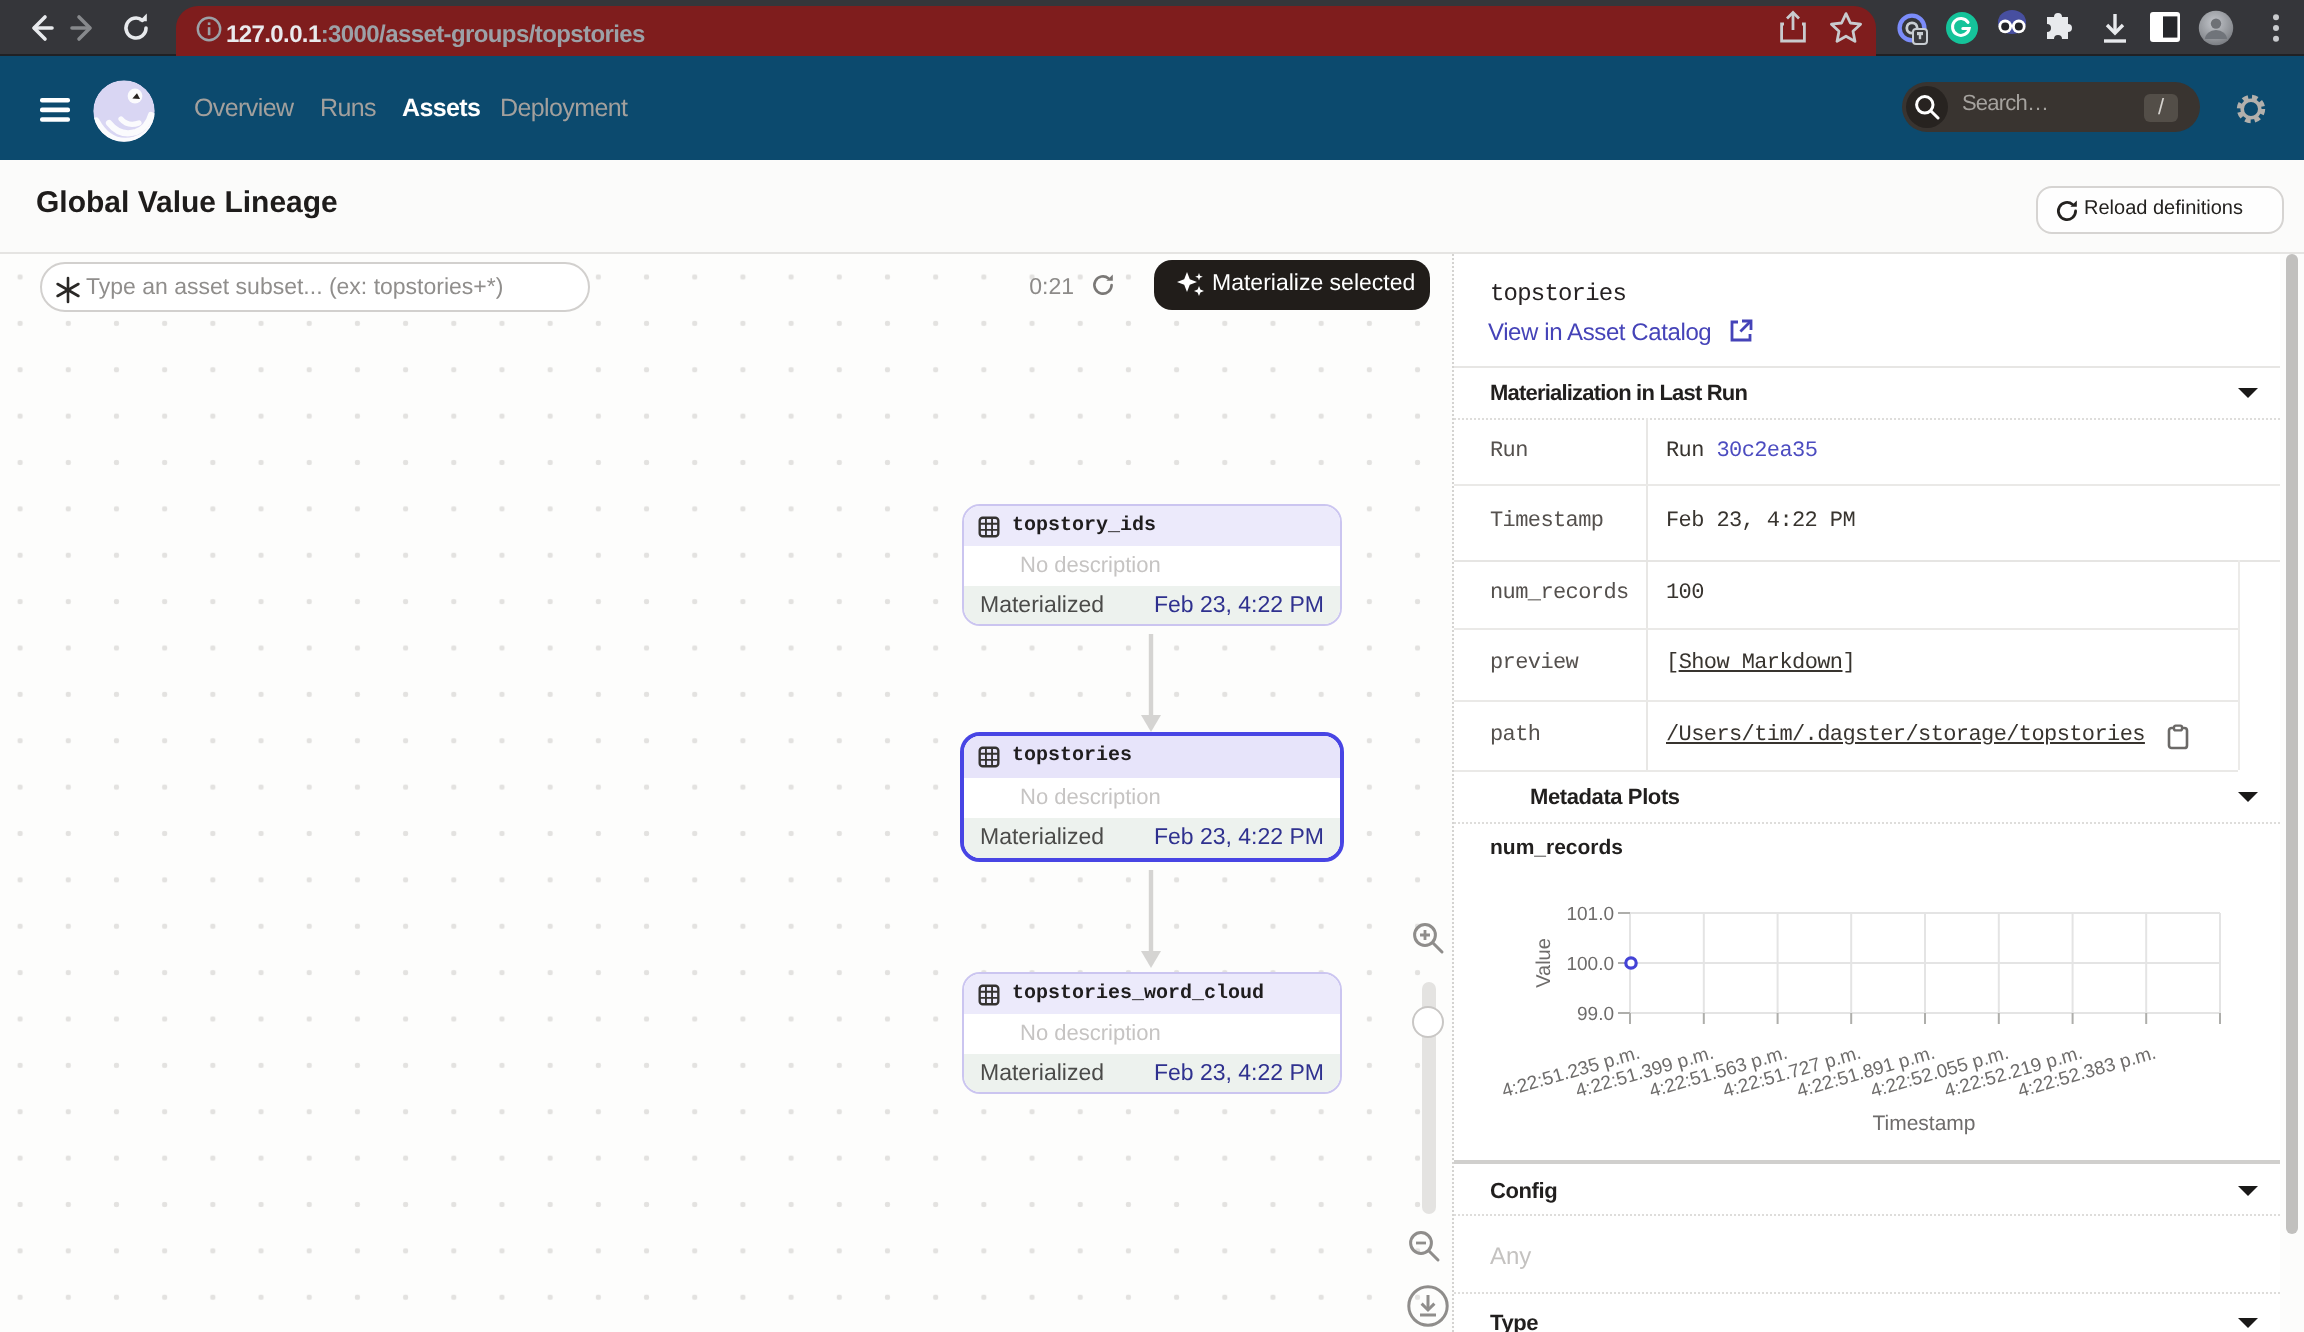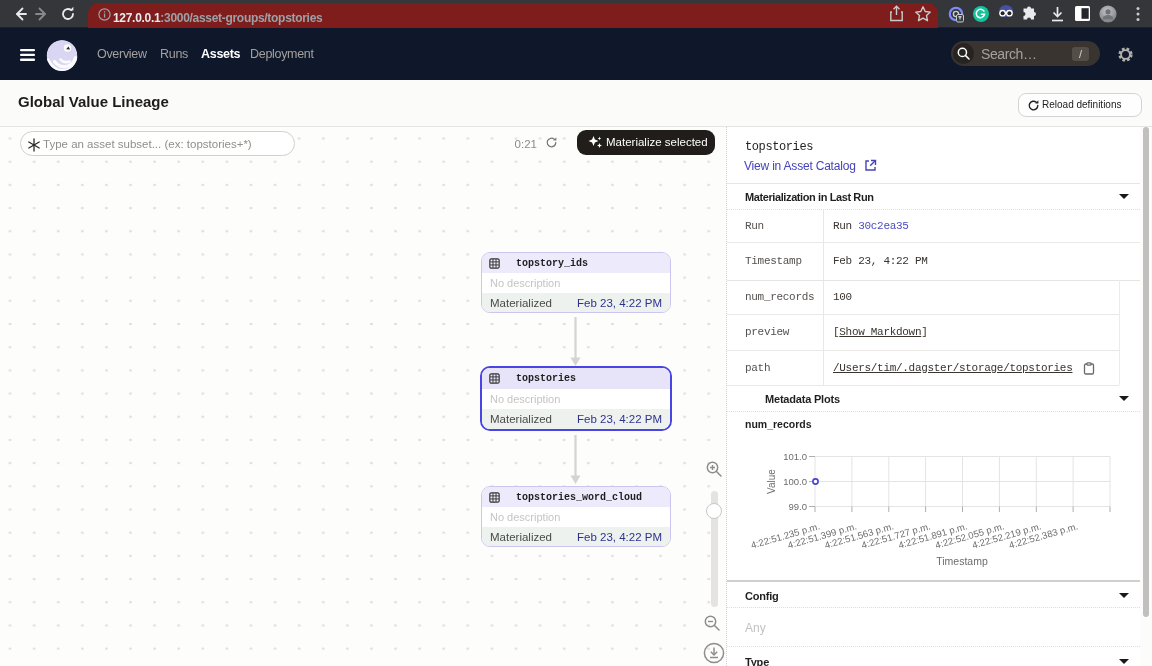--- a/index.html
+++ b/index.html
@@ -8,41 +8,41 @@
   .abs { position:absolute; }
   .mono { font-family:"Liberation Mono", monospace; }
 
   
   #toolbar { position:absolute; left:0; top:0; width:1152px; height:28px; background:#35363A; border-bottom:1px solid #202124; }
   #omnibox { position:absolute; left:88px; top:3px; width:850px; height:40px; border-radius:11px; background:#7f1d1d; }
   .urlmain { color:#E9EAED; font-size:12px; font-weight:bold; letter-spacing:-0.3px; }
   .urlrest { color:#9CA1A7; font-size:12px; font-weight:bold; letter-spacing:-0.3px; }
 
   
-  #nav { position:absolute; left:0; top:28px; width:1152px; height:52px; background:#0f172a; }
+  #nav { position:absolute; left:0; top:28px; width:1152px; height:52px; background:#0c4a6e; }
   .navlink { position:absolute; top:0; height:52px; line-height:52px; font-size:12.5px; font-weight:500; color:#A3A09D; letter-spacing:-0.3px; }
   #searchpill { position:absolute; left:951px; top:13px; width:149px; height:25px; border-radius:13px; background:#393430; }
 
   
   #pagehead { position:absolute; left:0; top:80px; width:1152px; height:47px; background:#FBFBFA; border-bottom:1px solid #E5E4E2; }
   #pagetitle { position:absolute; left:18px; top:13px; font-size:15px; font-weight:bold; color:#1E1C1B; }
   #reloadbtn { position:absolute; left:1018px; top:13px; width:124px; height:24px; background:#FEFEFE; border:1px solid #D6D4D2; border-radius:8px; }
 
   
   #graph { position:absolute; left:0; top:127px; width:727px; height:539px; background:#FDFDFC;
     background-image: radial-gradient(circle, #E3E2E0 1.3px, transparent 1.5px);
     background-size: 24.1px 23.2px; background-position:-2px -0.1px;
     border-right:1px dotted #D4D3D1; }
   #assetinput { position:absolute; left:20px; top:4px; width:275px; height:24.5px; border-radius:13px; border:1px solid #D2D0CE; background:#fff; }
   #matbtn { position:absolute; left:577px; top:3px; width:138px; height:25px; border-radius:9px; background:#211D1A; color:#fff;text-align:center; }
 
   .node { position:absolute; width:190px; border:1.5px solid #CBC5F0; border-radius:9px; background:#fff; overflow:hidden; }
   .node .hd { height:20px; background:#ECEAFB; display:flex; align-items:center; padding-left:7px; }
-  .node .hd .nm { font-family:"Liberation Mono", monospace; font-weight:bold; font-size:10px; color:#1F1D1E; margin-left:16px; letter-spacing:0; }
-  .node .desc { height:20px; line-height:20px; padding-left:8px; font-size:11px; color:#C6C4C3; background:#fff; }
+  .node .hd .nm { font-family:"Liberation Mono", monospace; font-weight:bold; font-size:10px; color:#1F1D1E; margin-left:6px; letter-spacing:0; }
+  .node .desc { height:20px; line-height:20px; padding-left:8px; font-size:11px; color:#C6C4C3; background:#fff;margin-left:20px; }
   .node .st { height:19px; background:#EDF2EE; display:flex; align-items:center; padding:0 8px; font-size:11.5px; }
   .node .st .l { color:#4B4B49; flex:1; }
   .node .st .t { color:#2F318F; }
 
   
   #rpanel { position:absolute; left:727px; top:127px; width:413px; height:539px; background:#fff; }
   .sechead { font-size:11px; font-weight:bold; color:#211F1E; letter-spacing:-0.2px; }
   .caret { position:absolute; width:0; height:0; border-left:5px solid transparent; border-right:5px solid transparent; border-top:5px solid #1A1918; }
   .mrow-label { font-family:"Liberation Mono", monospace; font-size:11px; color:#55514E; letter-spacing:-0.3px; }
   .mrow-val { font-family:"Liberation Mono", monospace; font-size:11px; color:#38342F; letter-spacing:-0.3px; }
@@ -161,21 +161,21 @@
   <div class="navlink" style="left:97px;">Overview</div>
   <div class="navlink" style="left:160px;">Runs</div>
   <div class="navlink" style="left:201px;color:#FFFFFF;font-weight:bold;">Assets</div>
   <div class="navlink" style="left:250px;">Deployment</div>
   <div id="searchpill">
     <div class="abs" style="left:2px;top:2px;width:21px;height:21px;border-radius:11px;background:#272320"></div>
     <svg class="abs" style="left:6px;top:6px" width="13" height="13" viewBox="0 0 13 13">
         <circle cx="5.4" cy="5.4" r="4.1" stroke="#FFFFFF" stroke-width="1.5" fill="none"></circle>
         <path d="M8.6 8.6 L12 12" stroke="#FFFFFF" stroke-width="1.5" stroke-linecap="round"></path>
       </svg>
-    <div class="abs" style="left:30px;top:4.5px;font-size:14px;letter-spacing:-0.4px;color:#A5A29E;">Search…</div>
+    <div class="abs" style="left:30px;top:4.5px;font-size:11px;letter-spacing:-0.4px;color:#A5A29E;">Search…</div>
     <div class="abs" style="left:121px;top:5.5px;width:17px;height:14px;border-radius:3px;background:#534E48;color:#D6D3CF;font-size:11px;text-align:center;line-height:14px;">/</div>
   </div>
   <svg class="abs" style="left:1117px;top:18px" width="17" height="17" viewBox="0 0 17 17">
       <circle cx="8.5" cy="8.5" r="5.6" fill="none" stroke="#B3B0AC" stroke-width="3" stroke-dasharray="2.6 1.85"></circle>
       <circle cx="8.5" cy="8.5" r="4.4" fill="none" stroke="#B3B0AC" stroke-width="1.8"></circle>
     </svg>
 </div>
 
 <div id="pagehead">
   <div id="pagetitle">Global Value Lineage</div>

